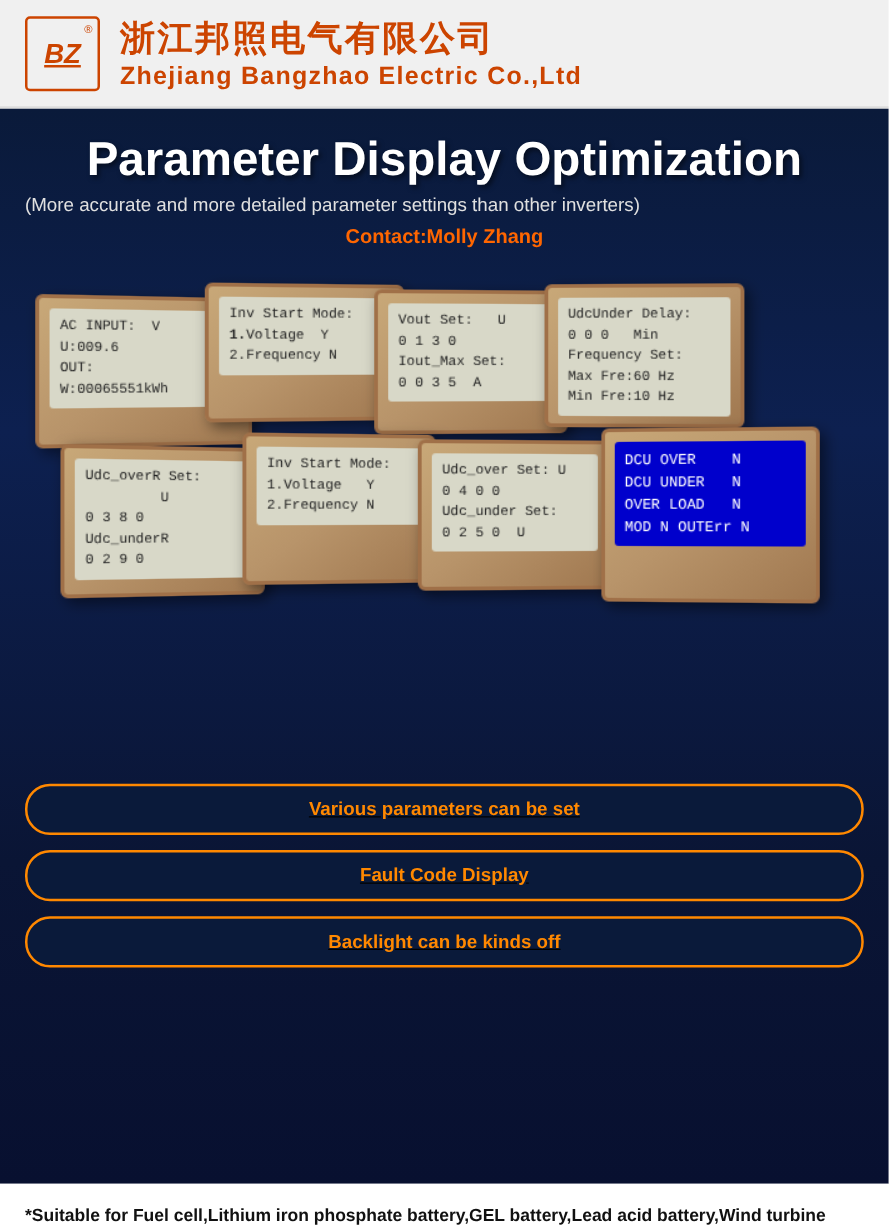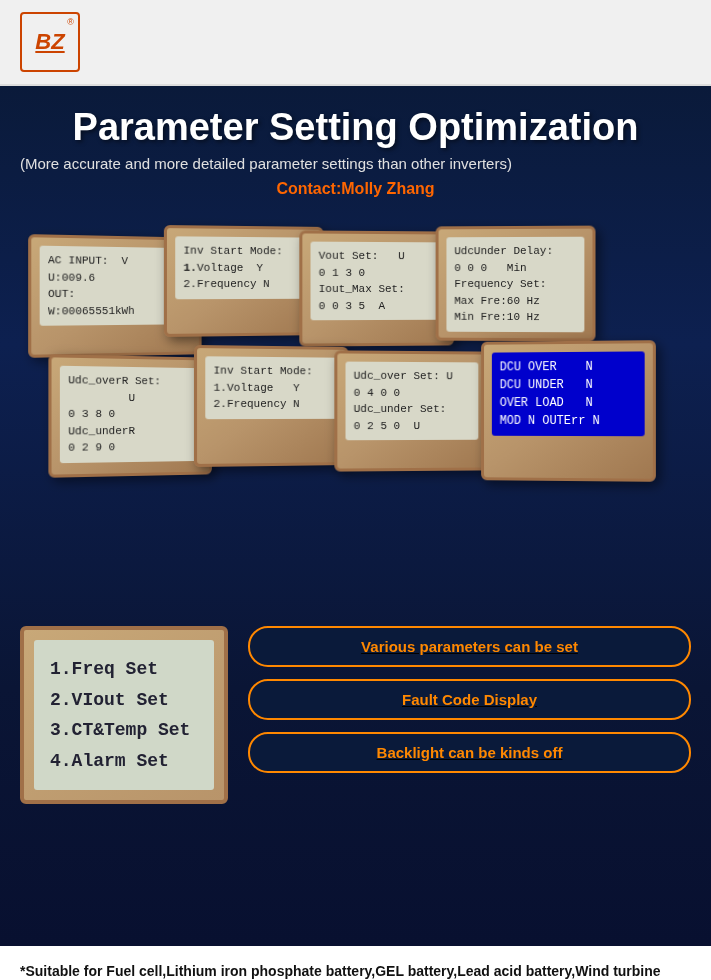--- a/index.html
+++ b/index.html
@@ -212,25 +212,29 @@
     }
   </style>
 </head>
 <body>
 
 <div class="header">
   <div class="logo-box">
     <span class="logo-bz">BZ</span>
     <span class="logo-r">®</span>
   </div>
+  <div class="company-name">
+    <span class="company-chinese">浙江邦照电气有限公司</span>
+    <span class="company-english">Zhejiang Bangzhao Electric Co.,Ltd</span>
+  </div>
 </div>
 
 <div class="main-content">
 
-  <div class="page-title">Parameter Setting Optimization</div>
+  <div class="page-title">Parameter Display Optimization</div>
   <div class="page-subtitle">(More accurate and more detailed parameter settings than other inverters)</div>
   <div class="contact-line">Contact:Molly Zhang</div>
 
   <div class="screens-container">
 
     <div class="screen-panel panel-1">
       <div class="screen-inner">
         AC INPUT:&nbsp;&nbsp;V<br>
         U:009.6<br>
         OUT:<br>
@@ -298,28 +302,20 @@
         DCU UNDER&nbsp;&nbsp;&nbsp;N<br>
         OVER LOAD&nbsp;&nbsp;&nbsp;N<br>
         MOD N OUTErr&nbsp;N
       </div>
     </div>
 
   </div>
 
   <div class="bottom-section">
 
-    <div class="lcd-display">
-      <div class="lcd-inner">
-        1.Freq Set<br>
-        2.VIout Set<br>
-        3.CT&amp;Temp Set<br>
-        4.Alarm Set
-      </div>
-    </div>
 
     <div class="right-column">
 
       <div class="buttons-panel">
         <button class="feature-btn">Various parameters can be set</button>
         <button class="feature-btn">Fault Code Display</button>
         <button class="feature-btn">Backlight can be kinds off</button>
       </div>
     </div>
 

